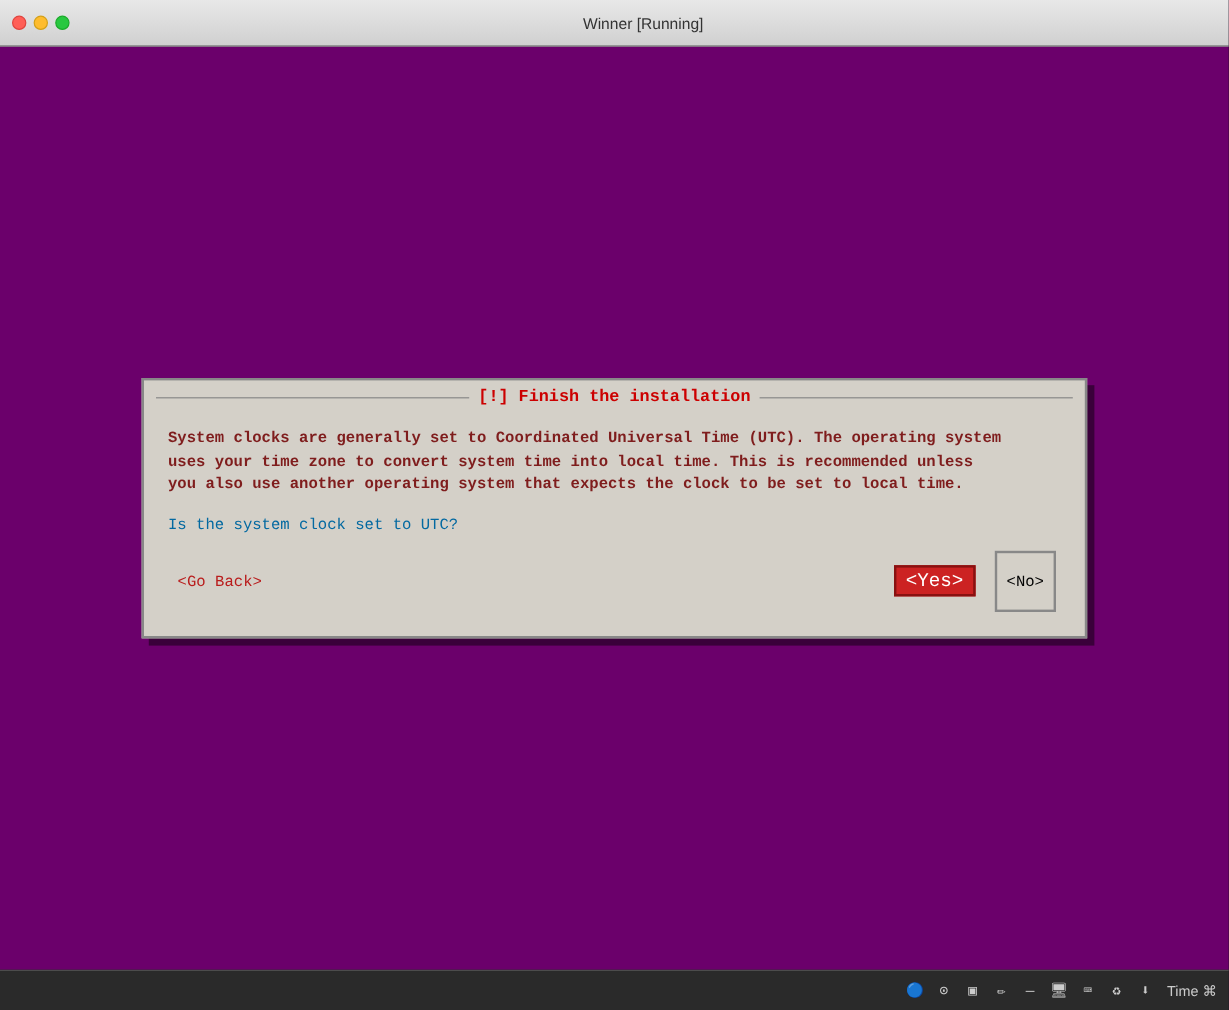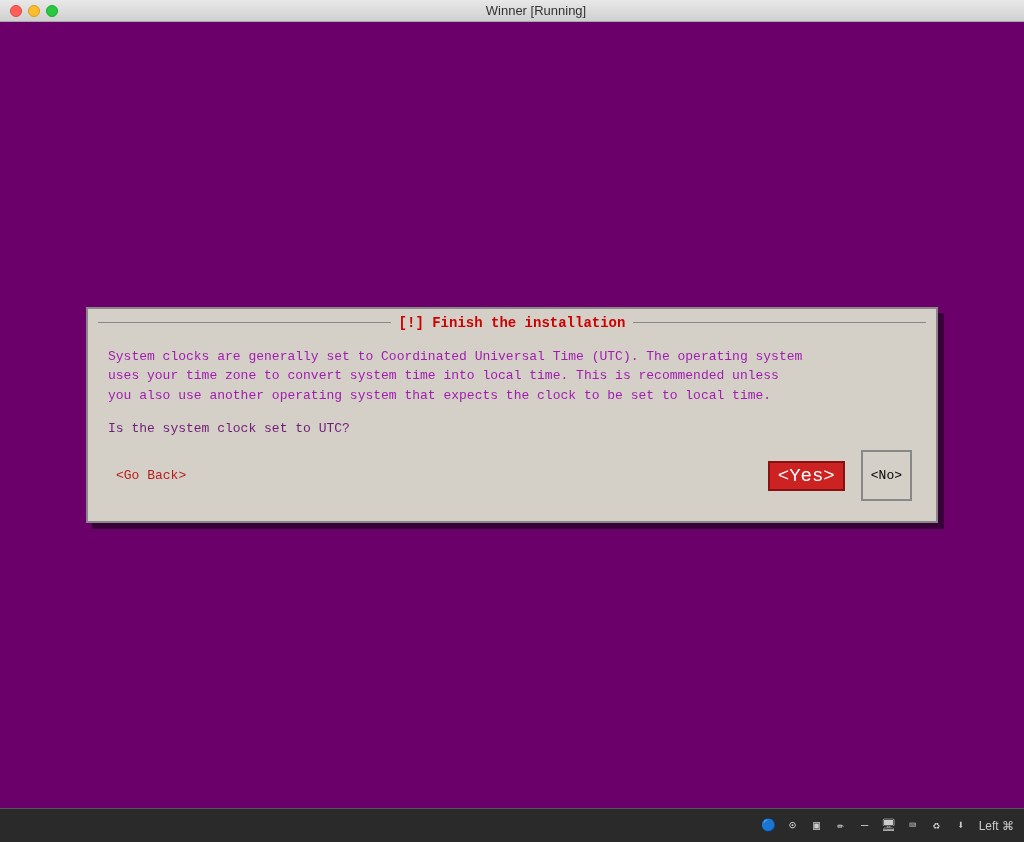--- a/index.html
+++ b/index.html
@@ -10,21 +10,21 @@
       background: #1a1a1a;
       font-family: 'Courier New', Courier, monospace;
       overflow: hidden;
       display: flex;
       flex-direction: column;
     }
 
     
     .window-chrome {
       background: linear-gradient(to bottom, #e8e8e8, #d0d0d0);
-      height: 22px;
+      height: 39px;
       display: flex;
       align-items: center;
       padding: 0 10px;
       border-bottom: 1px solid #aaa;
       flex-shrink: 0;
     }
 
     .traffic-lights {
       display: flex;
       gap: 6px;
@@ -63,21 +63,21 @@
       flex: 1;
       display: flex;
       align-items: center;
       justify-content: center;
       padding: 20px;
     }
 
     
     .dialog-wrapper {
       position: relative;
-      width: 852px;
+      width: 788px;
     }
 
     
     .dialog-shadow {
       position: absolute;
       top: 6px;
       left: 6px;
       width: 100%;
       height: 100%;
       background: #3a003a;
@@ -111,30 +111,31 @@
       white-space: nowrap;
       font-family: 'Courier New', Courier, monospace;
     }
 
     .dialog-content {
       padding: 10px 20px 20px 20px;
     }
 
     .dialog-body-text {
       font-size: 13px;
-      color: #a21caf;
+      color: #7f1d1d;
       line-height: 1.5;
       font-family: 'Courier New', Courier, monospace;
       white-space: pre-wrap;
+      font-weight: bold;
     }
 
     .dialog-question {
       margin-top: 16px;
       font-size: 13px;
-      color: #701a75;
+      color: #0369a1;
       font-family: 'Courier New', Courier, monospace;
     }
 
     .dialog-buttons {
       display: flex;
       align-items: center;
       margin-top: 14px;
       padding: 0 4px;
     }
 
@@ -144,21 +145,21 @@
       font-family: 'Courier New', Courier, monospace;
       background: none;
       border: none;
       cursor: pointer;
       padding: 2px 4px;
     }
 
     .btn-spacer { flex: 1; }
 
     .btn-yes {
-      font-size: 19px;
+      font-size: 16px;
       font-family: 'Courier New', Courier, monospace;
       background: #cc2222;
       color: #fff;
       border: 2px solid #881111;
       padding: 2px 8px;
       cursor: pointer;
       margin-right: 16px;
     }
 
     .btn-no {
@@ -267,14 +268,14 @@
 <div class="bottom-toolbar">
   <span class="toolbar-icon">🔵</span>
   <span class="toolbar-icon">⊙</span>
   <span class="toolbar-icon">▣</span>
   <span class="toolbar-icon">✏</span>
   <span class="toolbar-icon">—</span>
   <span class="toolbar-icon">🖥</span>
   <span class="toolbar-icon">⌨</span>
   <span class="toolbar-icon">♻</span>
   <span class="toolbar-icon">⬇</span>
-  <span class="toolbar-text">Left ⌘</span>
+  <span class="toolbar-text">Time ⌘</span>
 </div>
 
 </body></html>

